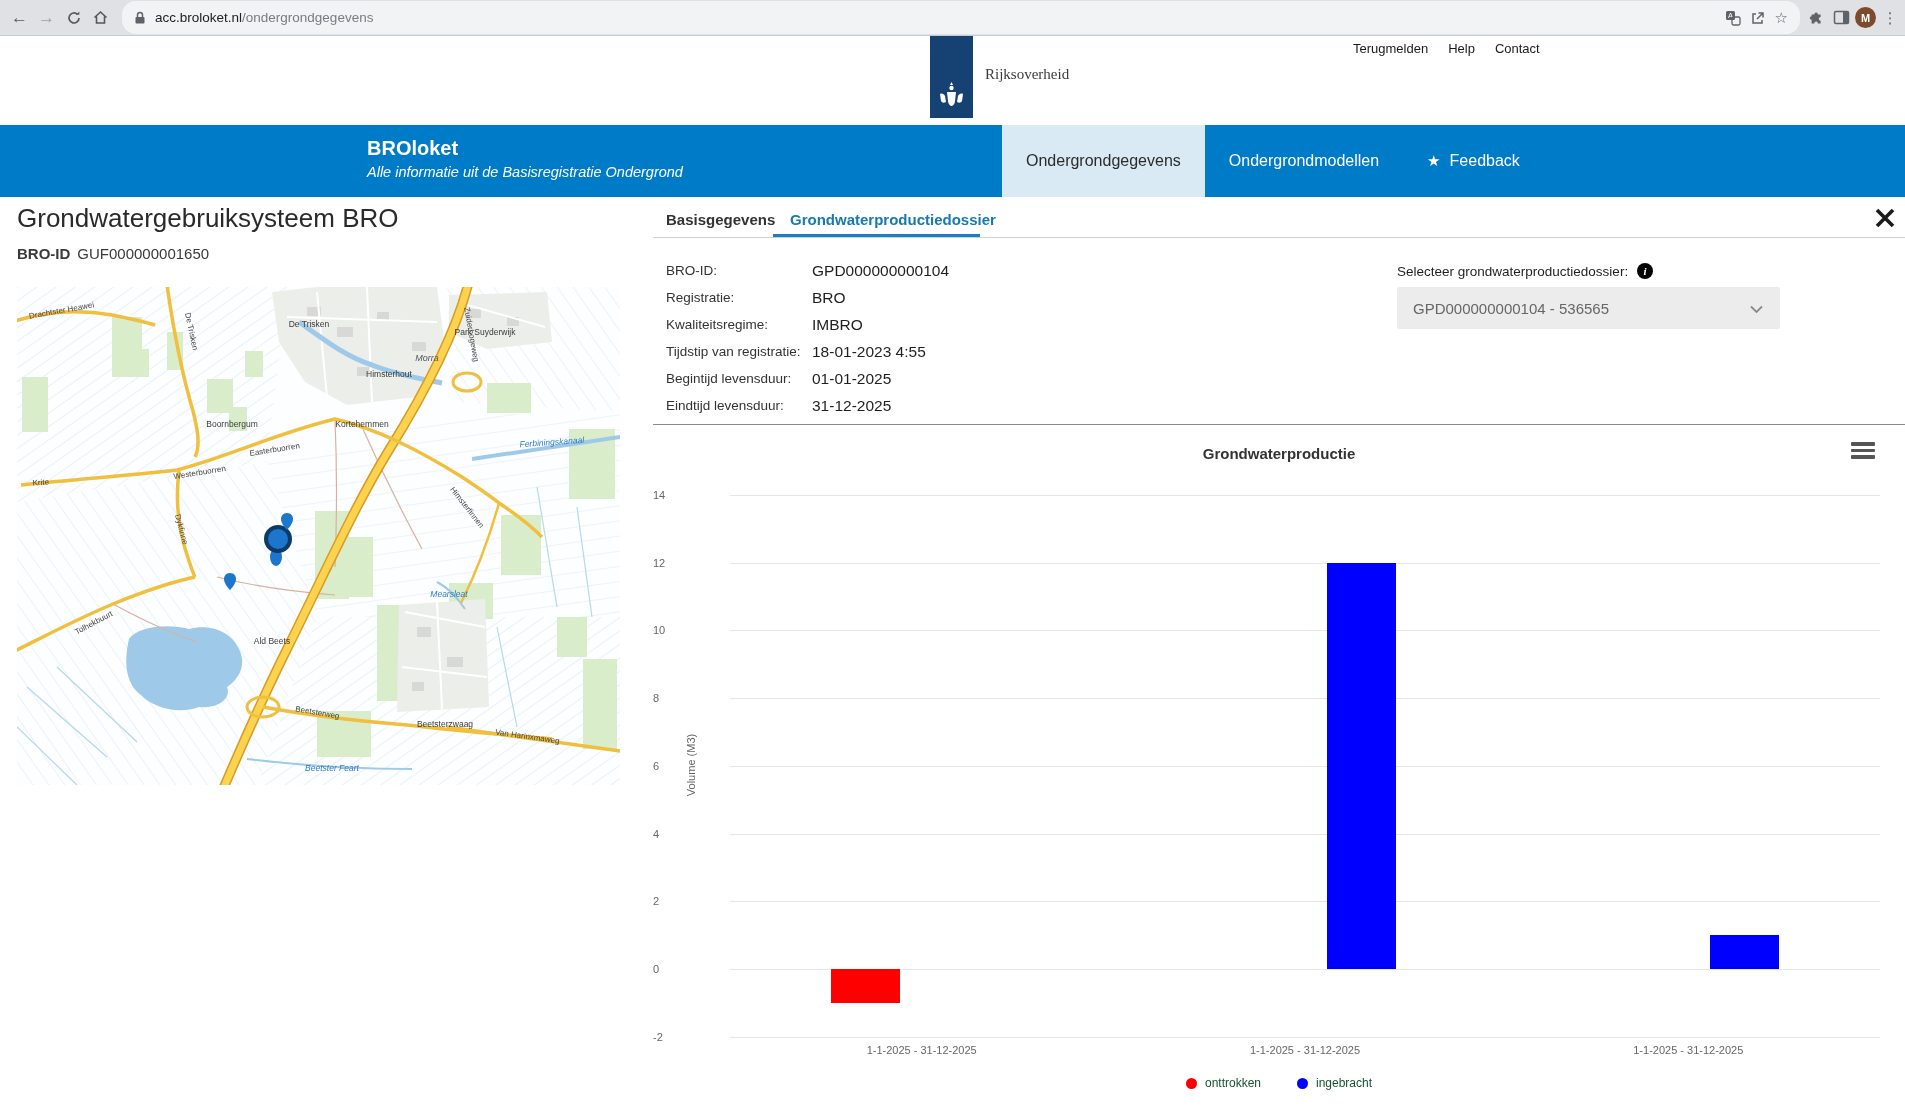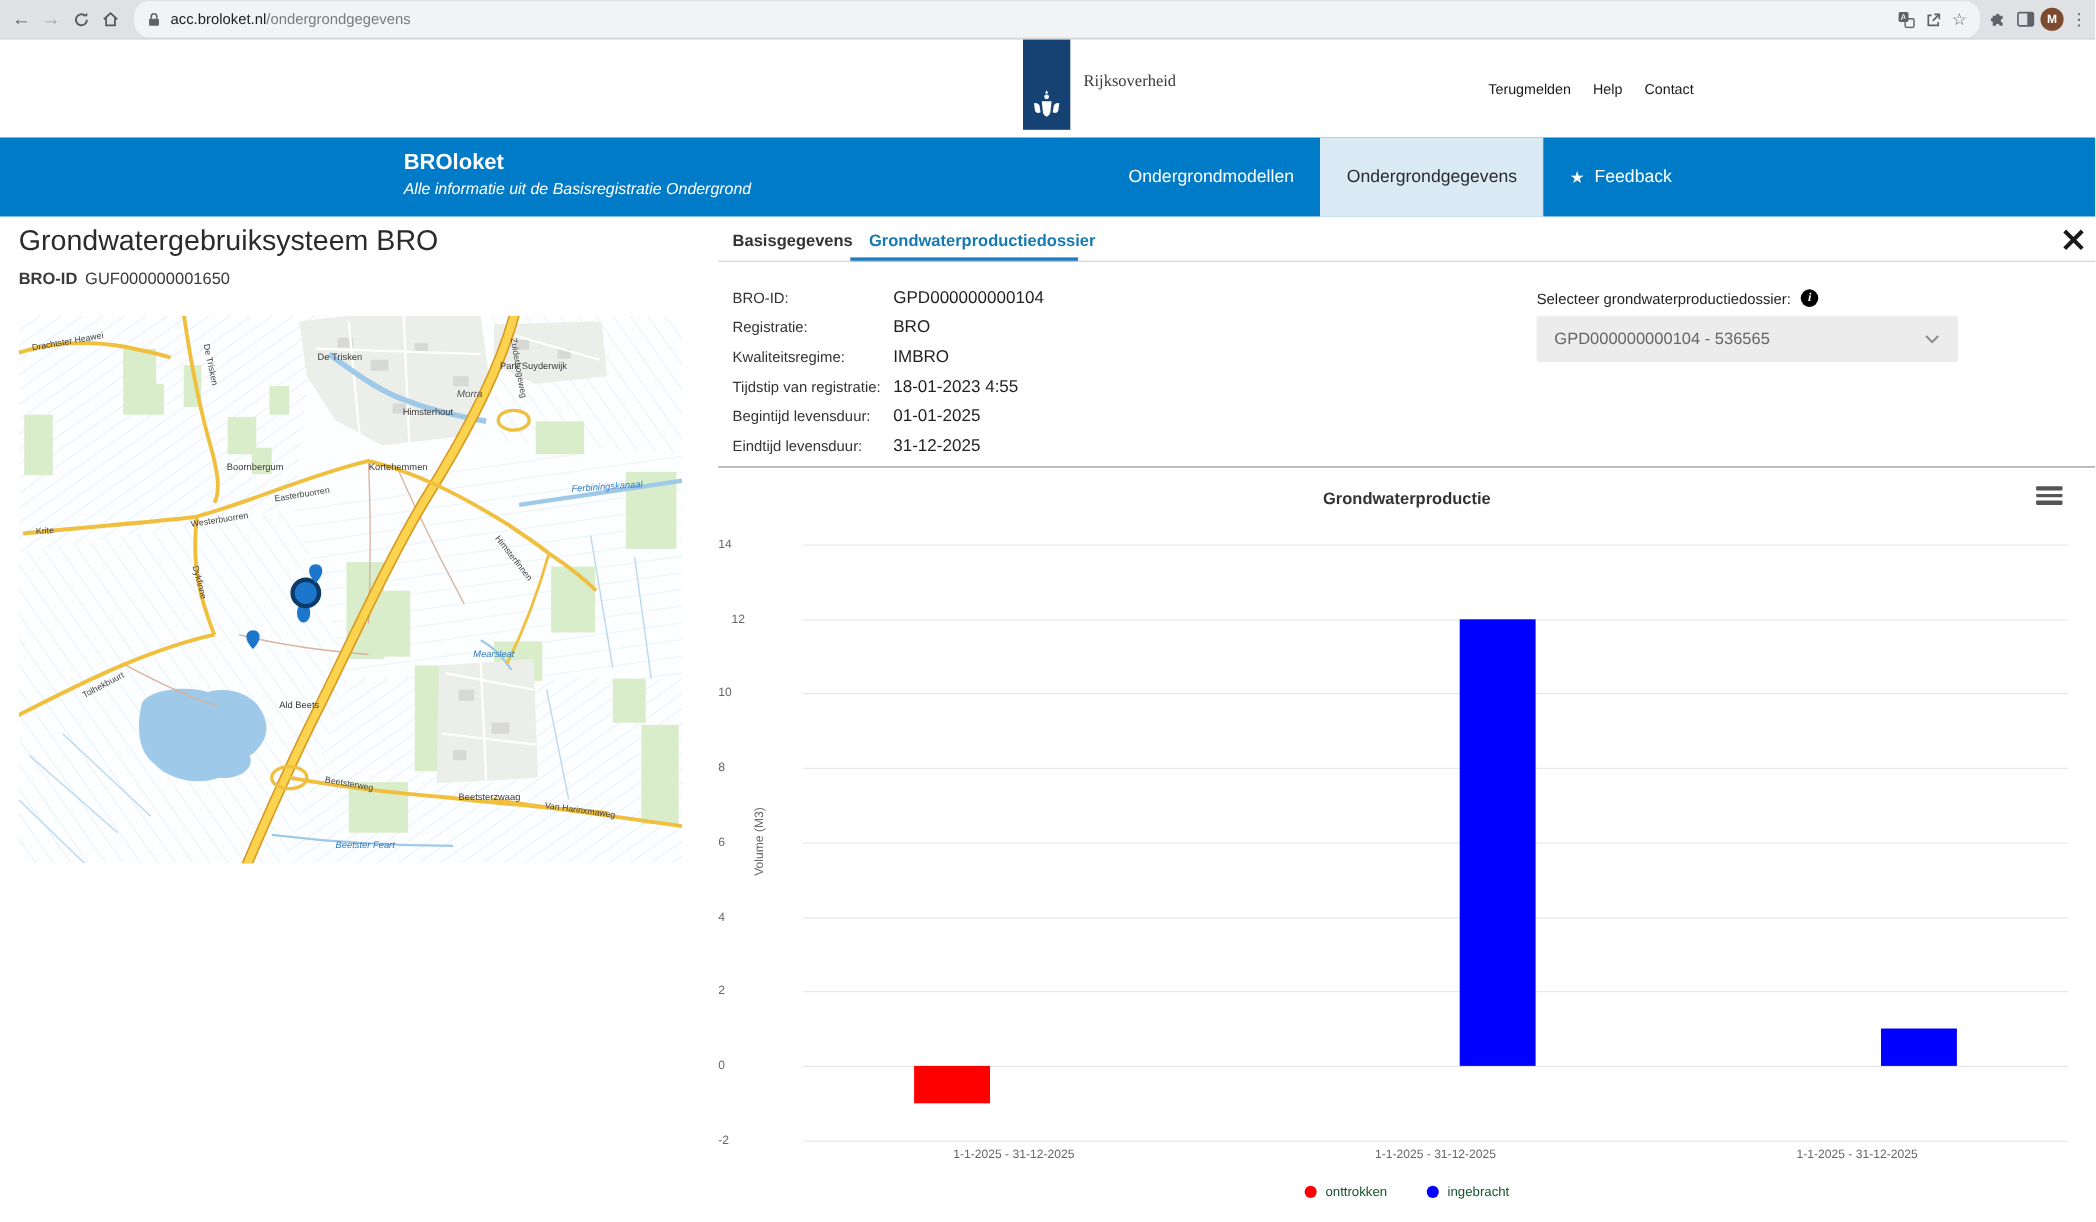--- a/index.html
+++ b/index.html
@@ -23,21 +23,21 @@
           font-weight:bold;display:flex;align-items:center;justify-content:center;flex:0 0 auto;margin:0 5px;}
   .kebab{font-size:15px;color:#5f6368;width:18px;text-align:center;}
 
   
   .site-header{position:absolute;top:36px;left:0;right:0;height:89px;background:#fff;}
   .logo-ribbon{position:absolute;left:930px;top:0;width:43px;height:82px;background:#154273;}
   .logo-ribbon svg{position:absolute;left:4px;bottom:4px;}
   .logo-text{position:absolute;left:985px;top:30px;font-family:"Liberation Serif",serif;
              font-size:15px;color:#3b3b3b;}
   .header-links{position:absolute;left:1353px;top:5px;display:flex;gap:20px;font-size:13px;color:#1a1a1a;}
-  .header-links span{cursor:pointer;margin-top:32px;}
+  .header-links span{cursor:pointer;}
 
   
   .navbar{position:absolute;top:125px;left:0;right:0;height:72px;background:#007bc7;color:#fff;}
   .brand{position:absolute;left:367px;top:12px;}
   .brand-title{font-size:20px;font-weight:bold;}
   .brand-sub{font-size:14.5px;font-style:italic;margin-top:4px;}
   .nav-tabs{position:absolute;left:1002px;top:0;height:72px;display:flex;}
   .nav-tab{display:flex;align-items:center;padding:0 24px;font-size:16px;cursor:pointer;}
   .nav-tab.active{background:#d9eaf5;color:#2b2b2b;}
   .nav-tab .star{margin-right:9px;font-size:15px;}
@@ -169,25 +169,25 @@
         <span>Contact</span>
       </div>
   </div>
 
   <div class="navbar">
     <div class="brand">
       <div class="brand-title">BROloket</div>
       <div class="brand-sub">Alle informatie uit de Basisregistratie Ondergrond</div>
     </div>
     <div class="nav-tabs">
+      <div class="nav-tab active">
+          <span>Ondergrondgegevens</span>
+        </div>
       <div class="nav-tab">
           <span>Ondergrondmodellen</span>
-        </div>
-      <div class="nav-tab active">
-          <span>Ondergrondgegevens</span>
         </div>
       <div class="nav-tab">
           <span class="star">★</span>
           <span>Feedback</span>
         </div>
     </div>
   </div>
 
   <div class="content">
 
@@ -388,21 +388,21 @@
       <div class="chart-title">Grondwaterproductie</div>
       <div class="burger">
           <div></div>
           <div></div>
           <div></div>
         </div>
       <div class="ylab">Volume (M3)</div>
     <div class="gridline" style="left: 77px; width: 1150px; top: 64.8px;"></div>
         <div class="ytick" style="left: 0px; width: 67px; top: 58.8px;">14</div>
         <div class="gridline" style="left: 77px; width: 1150px; top: 132.5px;"></div>
-        <div class="ytick" style="left: 12px; width: 67px; top: 126.5px;">12</div>
+        <div class="ytick" style="left: 0px; width: 67px; top: 126.5px;">12</div>
         <div class="gridline" style="left: 77px; width: 1150px; top: 200.3px;"></div>
         <div class="ytick" style="left: 0px; width: 67px; top: 194.3px;">10</div>
         <div class="gridline" style="left: 77px; width: 1150px; top: 268px;"></div>
         <div class="ytick" style="left: 0px; width: 67px; top: 262px;">8</div>
         <div class="gridline" style="left: 77px; width: 1150px; top: 335.8px;"></div>
         <div class="ytick" style="left: 0px; width: 67px; top: 329.8px;">6</div>
         <div class="gridline" style="left: 77px; width: 1150px; top: 403.5px;"></div>
         <div class="ytick" style="left: 0px; width: 67px; top: 397.5px;">4</div>
         <div class="gridline" style="left: 77px; width: 1150px; top: 471.3px;"></div>
         <div class="ytick" style="left: 0px; width: 67px; top: 465.3px;">2</div>

